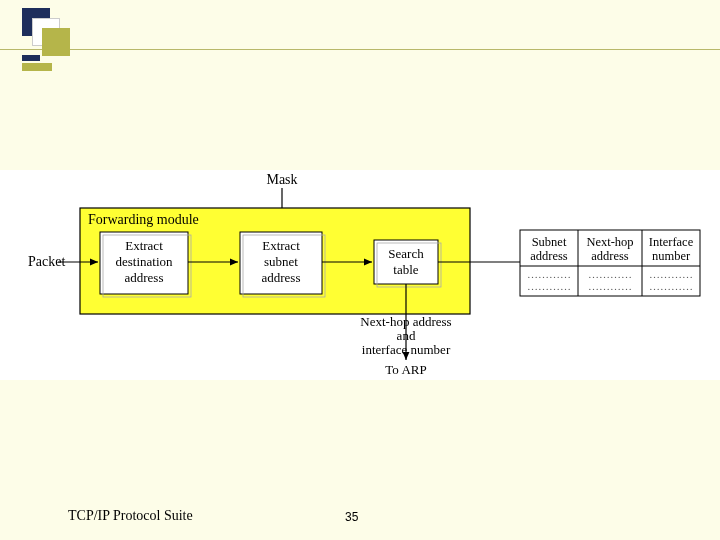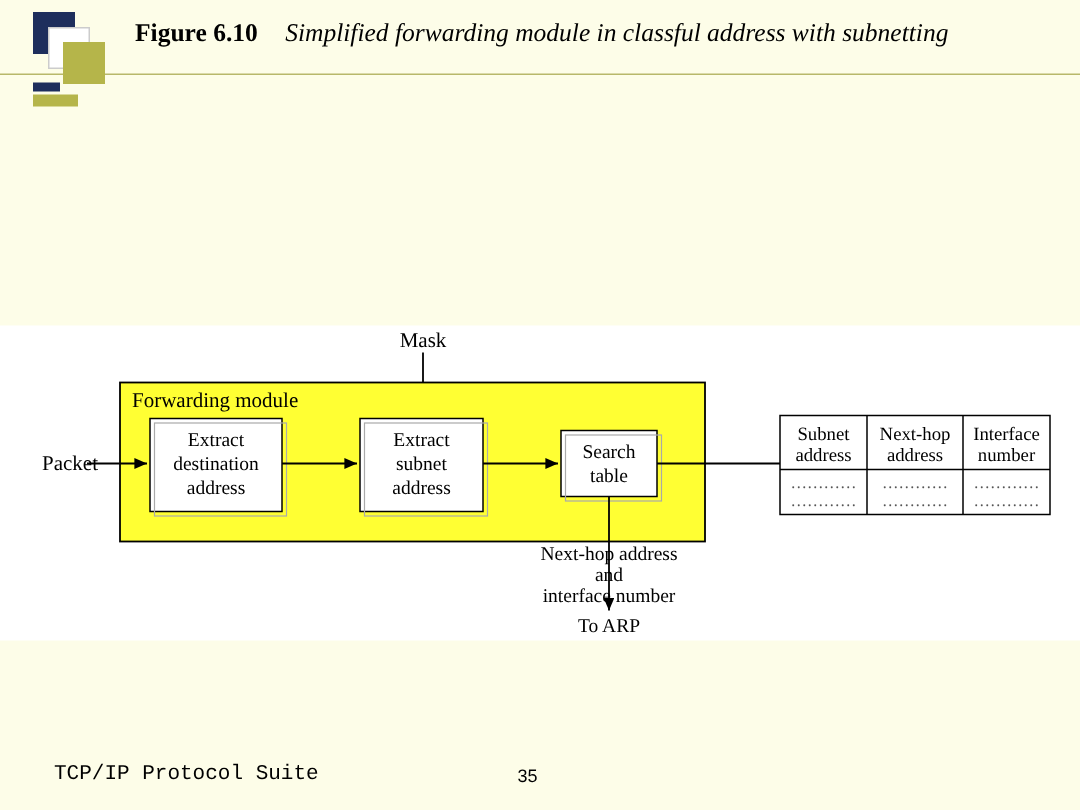--- a/index.html
+++ b/index.html
@@ -45,53 +45,48 @@
   .accent .navy { position:absolute; left:22px; top:0; width:18px; height:6px; background:#1e2e5c; }
   .accent .olive { position:absolute; left:22px; top:8px; width:30px; height:8px; background:#b5b54a; }
 
   .diagram-area {
     position: absolute;
     left: 0;
     top: 170px;
     width: 720px;
     height: 210px;
     background: #fff;
-    margin-top: 47px;
   }
   svg.diagram { position:absolute; left:0; top:0; }
 
   .footer-left {
     position: absolute;
-    left: 36px;
+    left: 68px;
     bottom: 16px;
-    font-family: Liberation Mono, monospace;
+    font-family: Liberation Serif, serif;
     font-size: 14px;
     color: #000;
   }
   .footer-page {
     position: absolute;
     left: 345px;
     bottom: 16px;
     font-family: Arial, sans-serif;
     font-size: 12px;
     color: #000;
   }
 </style>
 </head>
 <body>
 
 <div class="header">
   <div class="corner-box">
     <div class="corner-navy"></div>
     <div class="corner-white"></div>
     <div class="corner-olive"></div>
-  </div>
-  <div class="title-row">
-    <span class="fignum">Figure 6.10</span>
-    <span class="figcap">Simplified forwarding module in classful address with subnetting</span>
   </div>
 </div>
 <div class="accent">
   <div class="navy"></div>
   <div class="olive"></div>
 </div>
 
 <div class="diagram-area">
 <svg class="diagram" width="720" height="210">
   <defs>

